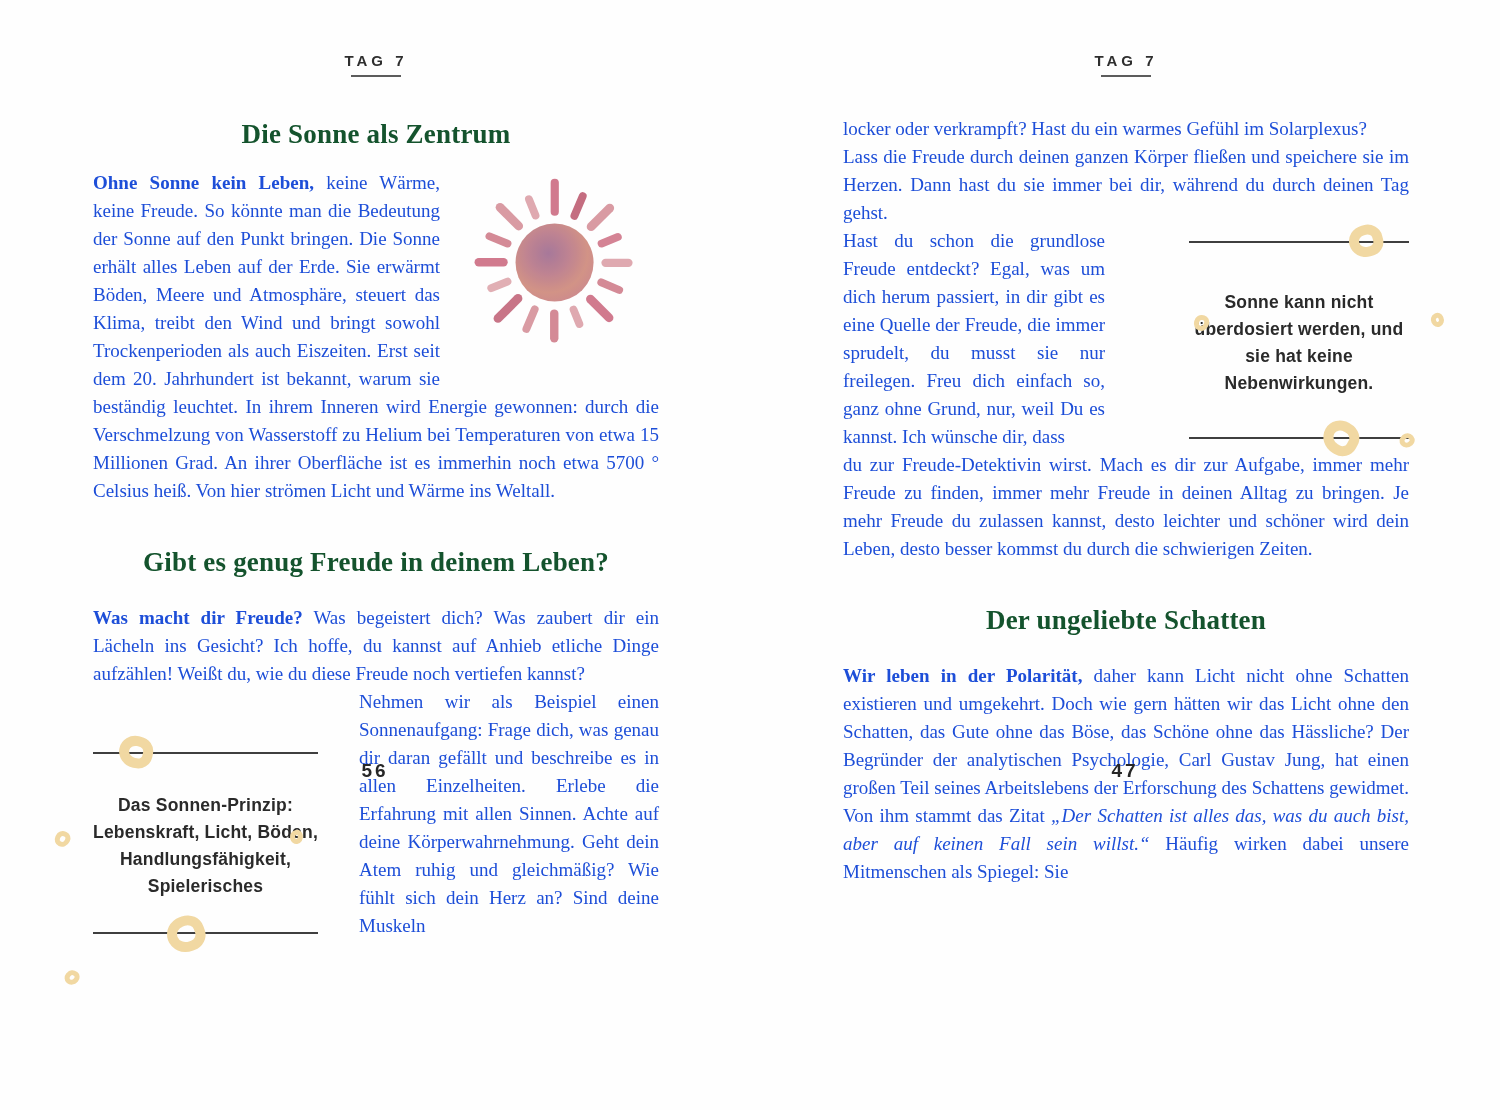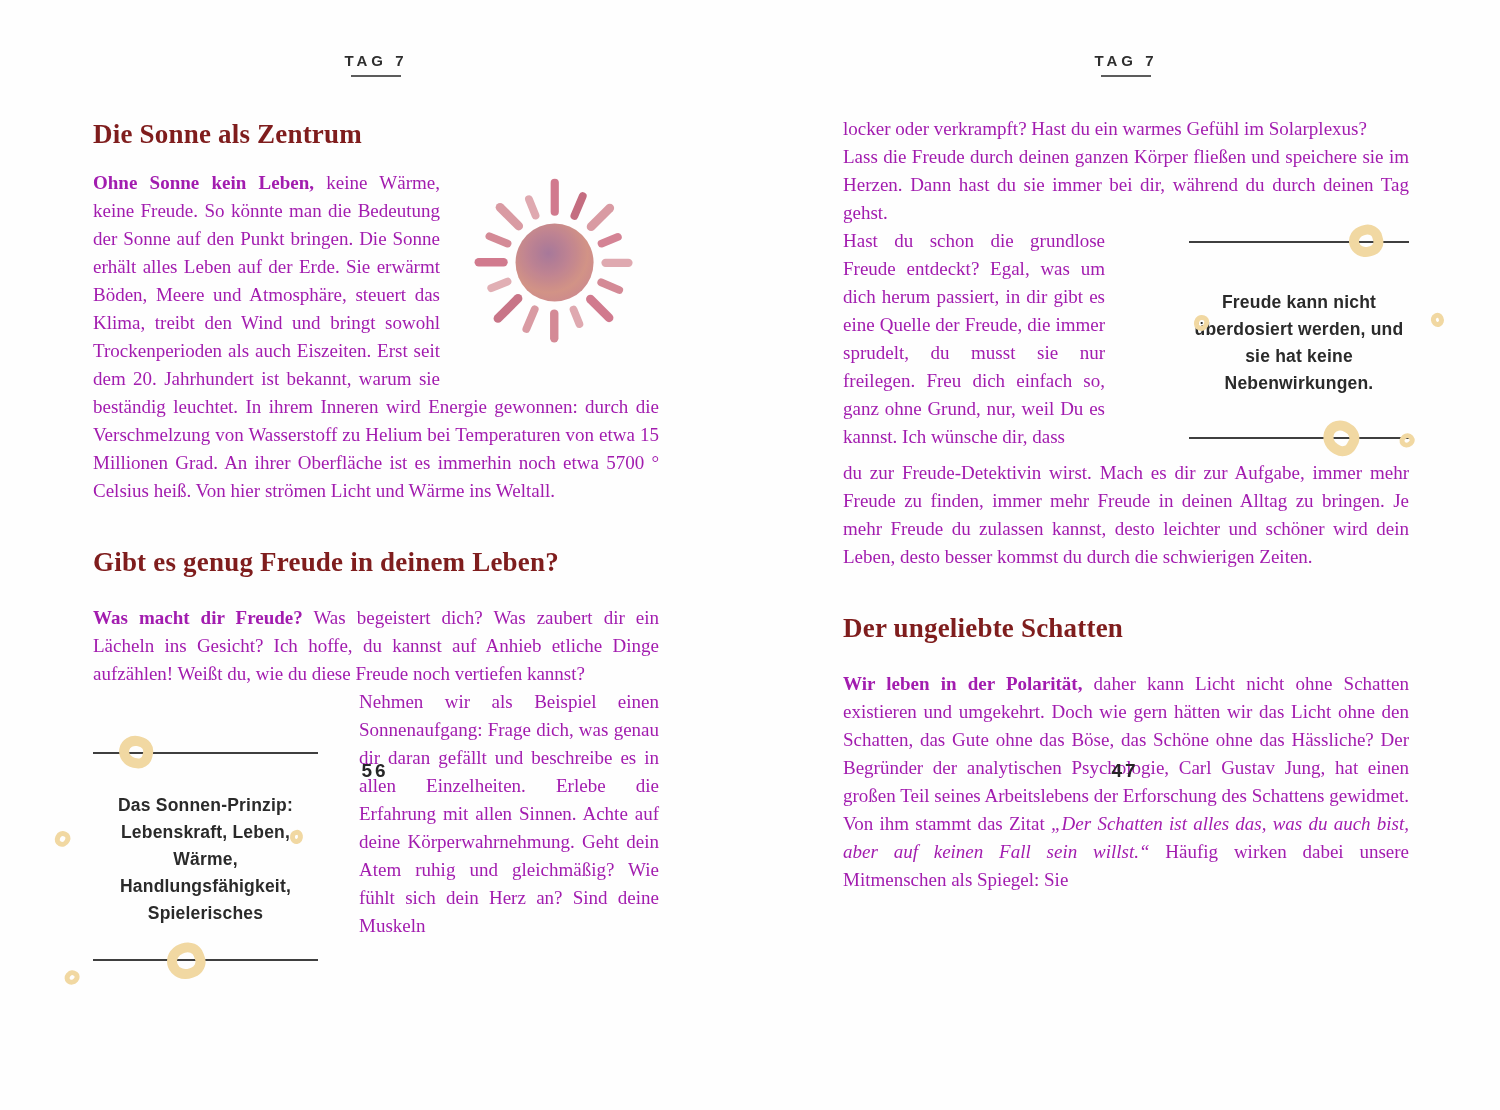--- a/index.html
+++ b/index.html
@@ -10,26 +10,26 @@
   }
   .page{position:absolute;top:0;width:750px;height:818px;}
   #page-left{left:0;} #page-right{left:750px;}
   .content{position:absolute;left:93px;top:0;width:566px;}
 
   .kicker{margin-top:52px;text-align:center;
     font-family:"Liberation Sans", sans-serif;font-weight:bold;
     font-size:15px;letter-spacing:4px;color:#2e2e2e;}
   .kicker-rule{width:50px;height:2px;background:#5c5c5c;margin:6px auto 0;}
 
-  h1.section{margin:42px 0 0;text-align:left;font-weight:bold;
-    font-size:27px;letter-spacing:0.2px;color:#7f1d1d;
+  h1.section{margin:42px 0 0;text-align:center;font-weight:bold;
+    font-size:27px;letter-spacing:0.2px;color:#14532d;
     font-family:"Liberation Serif", serif;}
 
   .body-text{font-size:19px;line-height:28px;text-align:justify;
-    text-justify:inter-word;color:#a21caf;}
+    text-justify:inter-word;color:#1d4ed8;}
   .lead{font-weight:bold;}
   .ital{font-style:italic;}
 
   .para1{margin-top:19px;}
   .sun-float{float:right;width:205px;height:200px;margin:-4px 0 4px 14px;}
 
   .h-left2{margin-top:50px;}
   .para2{margin-top:26px;}
 
   .cols{display:flex;justify-content:space-between;align-items:flex-start;}
@@ -48,21 +48,21 @@
   .pq-right .pq-text{margin:46px 0 40px;}
 
   .ring{position:absolute;border-style:solid;border-color:#f1d8a2;
     background:transparent;box-sizing:border-box;}
   .ring-lg{width:34px;height:32px;border-width:10px;
     border-radius:52% 48% 46% 54%;}
   .ring-sm{width:15px;height:16px;border-width:5px;
     border-radius:50% 44% 54% 48%;}
   .on-rule{top:-16px;}
 
-  .para-wide{margin-top:8px;}
+  .para-wide{margin-top:0;}
   .h-right2{margin-top:42px;}
   .para4{margin-top:26px;}
 
   .pagenum{position:absolute;left:0;width:750px;bottom:36px;
     text-align:center;font-family:"Liberation Sans", sans-serif;
     font-weight:bold;font-size:19px;letter-spacing:3px;color:#262626;}
 </style>
 </head>
 <body>
 
@@ -145,21 +145,21 @@
 
     <div class="body-text para2">
       <span class="lead">Was macht dir Freude?</span><span> Was begeistert dich? Was zaubert dir ein Lächeln ins Gesicht? Ich hoffe, du kannst auf Anhieb etliche Dinge aufzählen! Weißt du, wie du diese Freude noch vertiefen kannst?</span>
     </div>
 
     <div class="cols cols-left">
       <div class="pq pq-left">
         <div class="pq-rule">
           <span class="ring ring-lg on-rule" style="left:26px;transform:rotate(12deg);"></span>
         </div>
-        <div class="pq-text">Das Sonnen-Prinzip: Lebenskraft, Leben, Wärme, Handlungsfähigkeit, Spielerisches</div>
+        <div class="pq-text">Das Sonnen-Prinzip: Lebenskraft, Licht, Böden, Handlungsfähigkeit, Spielerisches</div>
         <div class="pq-rule">
           <span class="ring ring-lg on-rule" style="left:74px;width:38px;height:36px;transform:rotate(-20deg);"></span>
         </div>
       </div>
       <div class="body-text narrowtext-l">Nehmen wir als Beispiel einen Sonnenaufgang: Frage dich, was genau dir daran gefällt und beschreibe es in allen Einzelheiten. Erlebe die Erfahrung mit allen Sinnen. Achte auf deine Körperwahrnehmung. Geht dein Atem ruhig und gleichmäßig? Wie fühlt sich dein Herz an? Sind deine Muskeln</div>
     </div>
 
   </div>
 
   <span class="ring ring-sm" style="left:55px;top:831px;transform:rotate(25deg);"></span>
@@ -177,21 +177,21 @@
 
     <div class="body-text" style="margin-top:38px;">locker oder verkrampft? Hast du ein warmes Gefühl im Solarplexus?</div>
     <div class="body-text">Lass die Freude durch deinen ganzen Körper fließen und speichere sie im Herzen. Dann hast du sie immer bei dir, während du durch deinen Tag gehst.</div>
 
     <div class="cols">
       <div class="body-text narrowtext-r">Hast du schon die grundlose Freude entdeckt? Egal, was um dich herum passiert, in dir gibt es eine Quelle der Freude, die immer sprudelt, du musst sie nur freilegen. Freu dich einfach so, ganz ohne Grund, nur, weil Du es kannst. Ich wünsche dir, dass</div>
       <div class="pq pq-right">
         <div class="pq-rule">
           <span class="ring ring-lg on-rule" style="left:160px;transform:rotate(-15deg);"></span>
         </div>
-        <div class="pq-text">Freude kann nicht überdosiert werden, und sie hat keine Nebenwirkungen.</div>
+        <div class="pq-text">Sonne kann nicht überdosiert werden, und sie hat keine Nebenwirkungen.</div>
         <div class="pq-rule">
           <span class="ring ring-lg on-rule" style="left:134px;width:36px;height:34px;transform:rotate(30deg);"></span>
         </div>
       </div>
     </div>
 
     <div class="body-text para-wide">du zur Freude-Detektivin wirst. Mach es dir zur Aufgabe, immer mehr Freude zu finden, immer mehr Freude in deinen Alltag zu bringen. Je mehr Freude du zulassen kannst, desto leichter und schöner wird dein Leben, desto besser kommst du durch die schwierigen Zeiten.</div>
 
     <h1 class="section h-right2">Der ungeliebte Schatten</h1>
 

